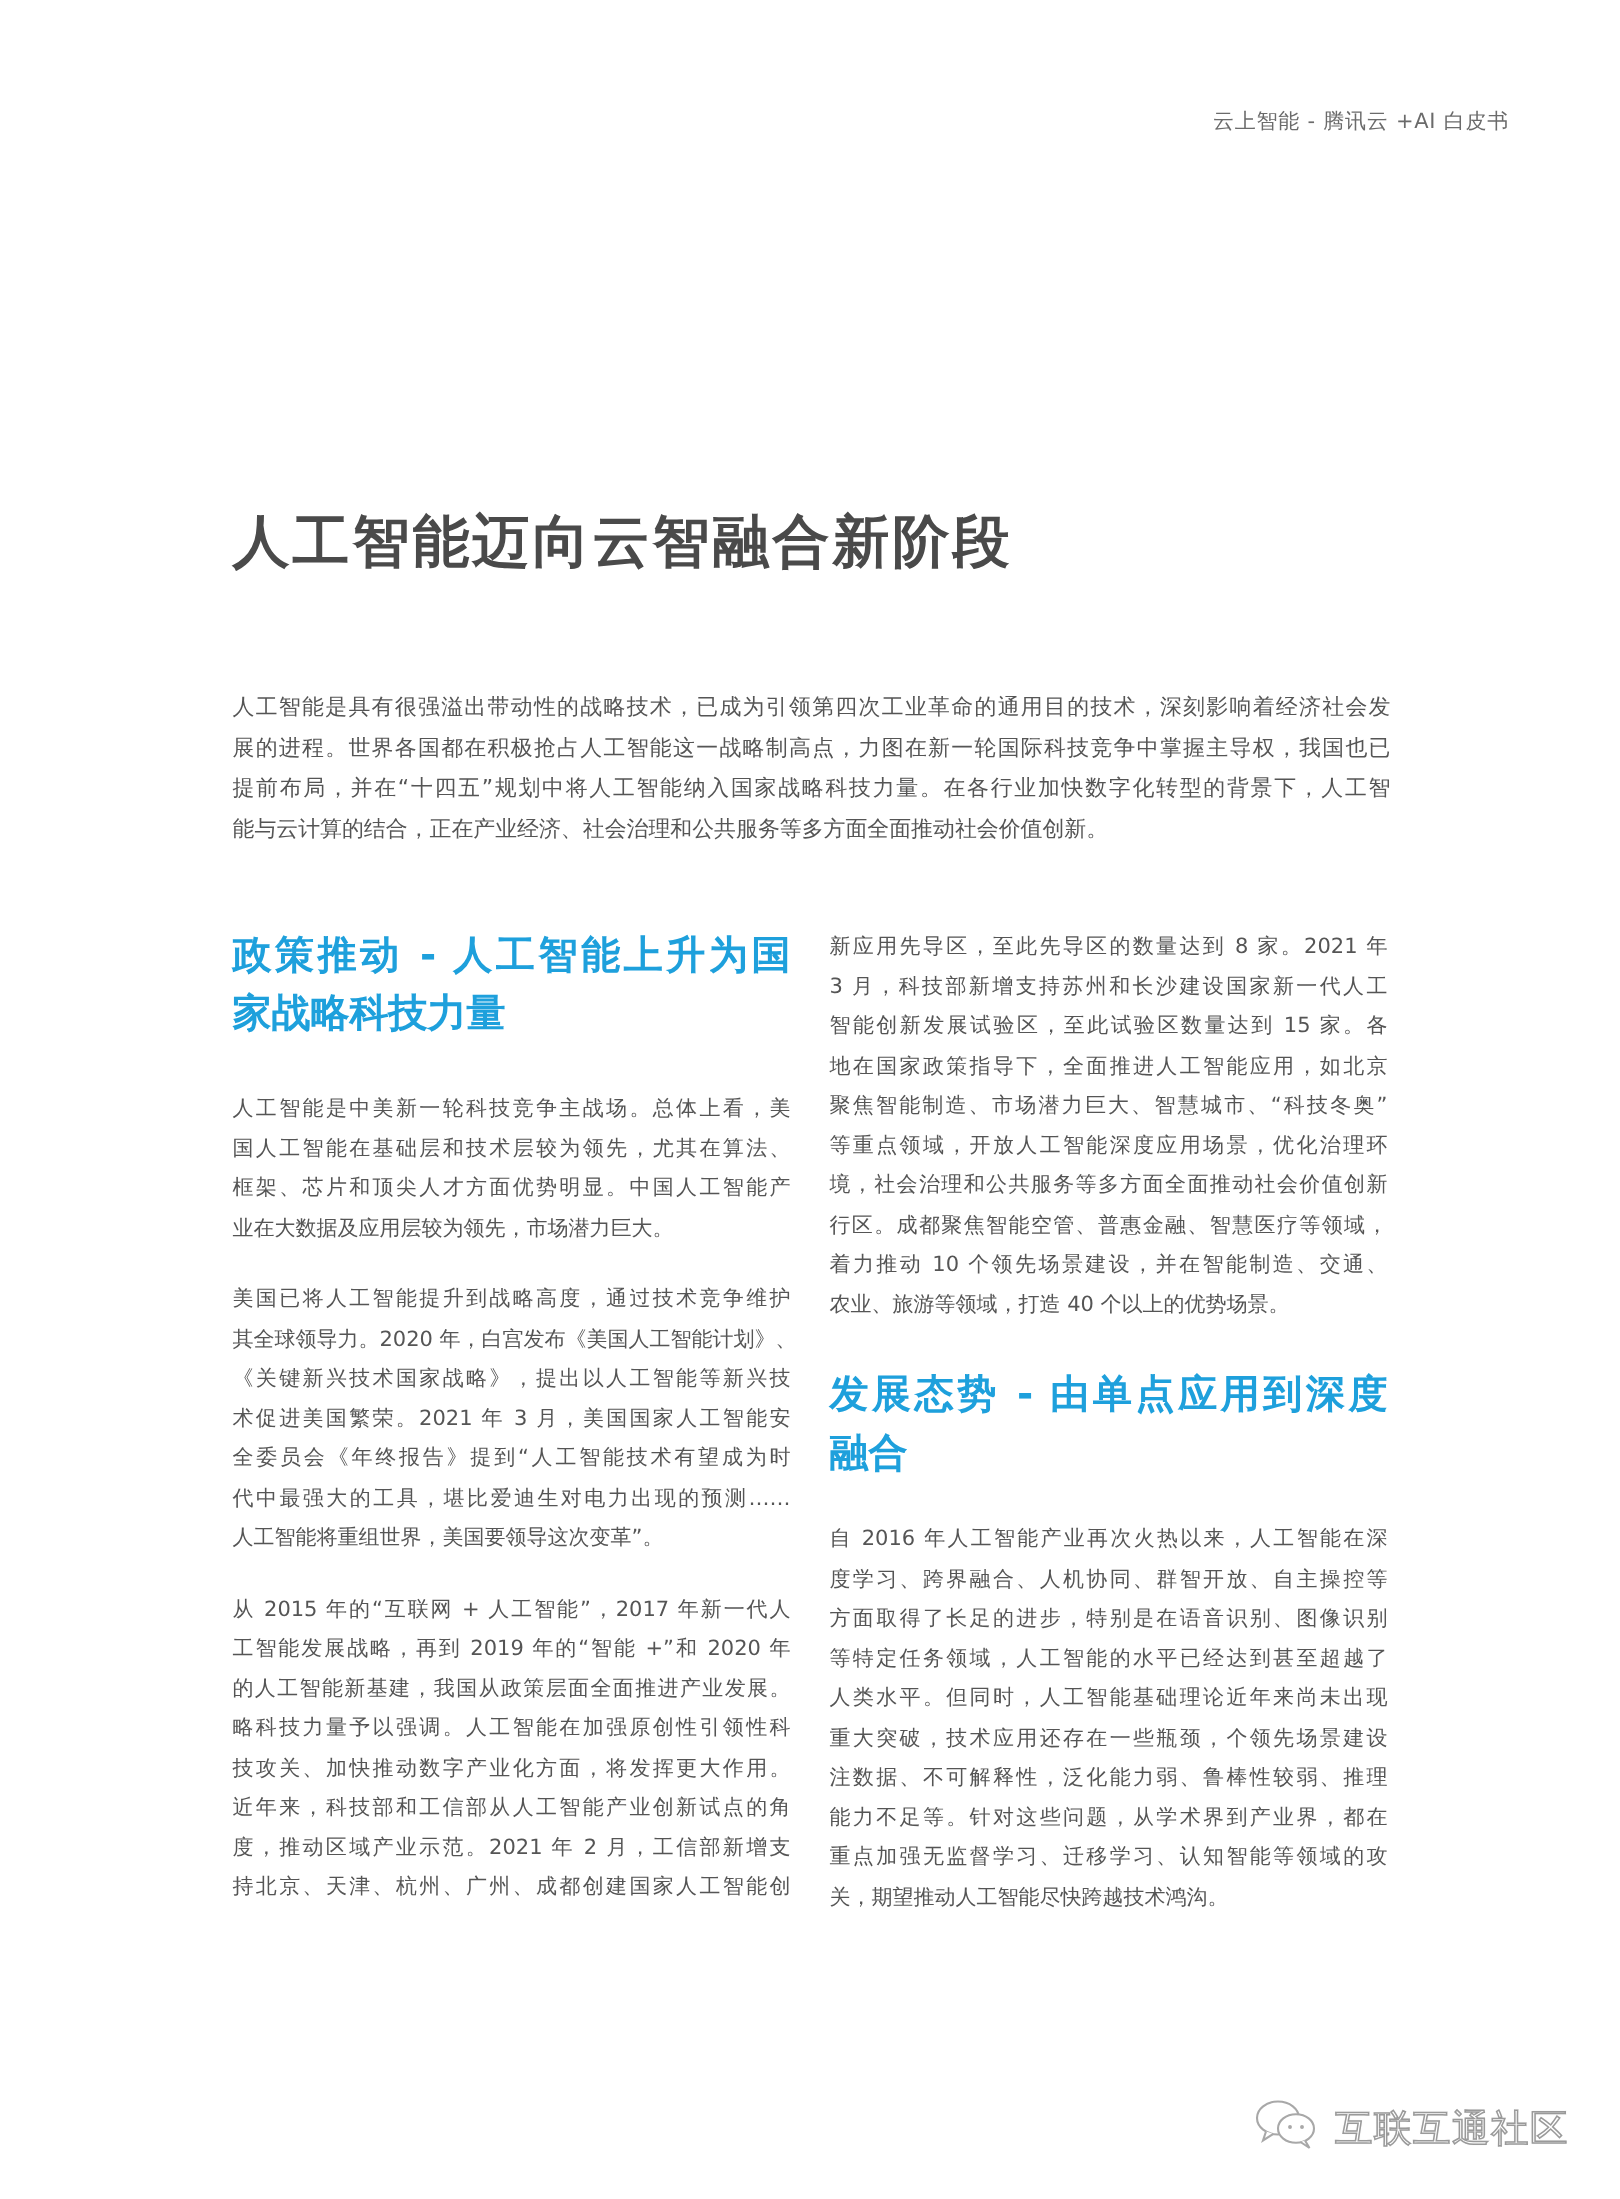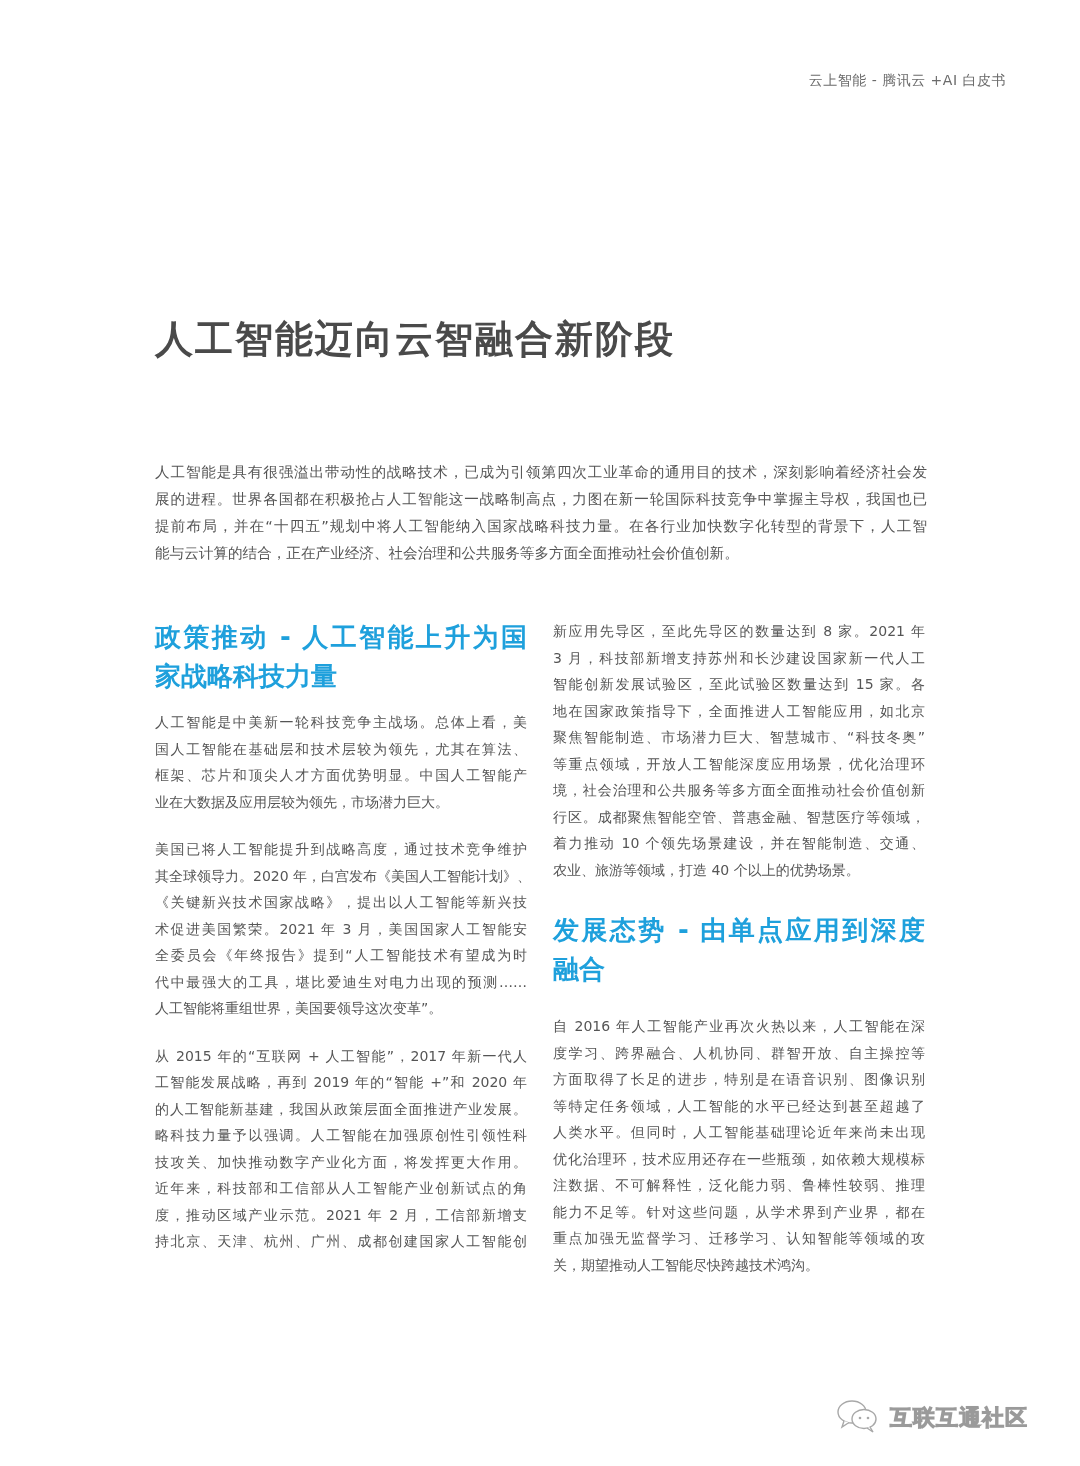--- a/index.html
+++ b/index.html
@@ -6,21 +6,21 @@
     body {
       width: 1080px; height: 1466px; position: relative; overflow: hidden;
       font-family: "DejaVu Sans", "Liberation Sans", sans-serif;
       color: #555555;
     }
     .running-header {
       position: absolute; top: 72px; right: 74px;
       font-size: 14px; color: #6b6b6b; letter-spacing: 0.5px;
     }
     .page-title {
-      position: absolute; left: 155px; top: 314px;
+      position: absolute; left: 155px; top: 336px;
       font-size: 38px; font-weight: bold; color: #4a4a4a; letter-spacing: 2px;
       margin: 0; line-height: 50px;
     }
     .intro {
       position: absolute; left: 155px; top: 458px; width: 772px;
       font-size: 14.6px; line-height: 27px; color: #555555; margin: 0;
     }
     .line { display: block; white-space: nowrap; text-align: justify; text-align-last: justify; }
     .line.last { text-align-last: left; }
     .col { position: absolute; width: 372px; }
@@ -32,24 +32,23 @@
     .section-heading .line { text-align-last: justify; }
     .section-heading .line.last { text-align-last: left; }
     .para {
       font-size: 14px; line-height: 26.5px; color: #555555; margin: 0;
     }
     .watermark {
       position: absolute; left: 836px; top: 1398px; height: 40px;
       display: flex; align-items: center; gap: 10px;
     }
     .watermark-text {
-      font-size: 22px; color: #ffffff; letter-spacing: 1px;
+      font-size: 25px; color: #ffffff; letter-spacing: 1px;
       -webkit-text-stroke: 1px #9a9a9a;
       text-shadow: 0 0 1px #bbb;
-      font-weight: bold;
     }
   </style>
 </head>
 <body>
 
 <div class="running-header">云上智能 - 腾讯云 +AI 白皮书</div>
 
 <h1 class="page-title">人工智能迈向云智融合新阶段</h1>
 
 <p class="intro">
@@ -58,21 +57,21 @@
   <span class="line">提前布局，并在“十四五”规划中将人工智能纳入国家战略科技力量。在各行业加快数字化转型的背景下，人工智</span>
   <span class="line last">能与云计算的结合，正在产业经济、社会治理和公共服务等多方面全面推动社会价值创新。</span>
 </p>
 
 <div class="col col-left">
   <h2 class="section-heading">
     <span class="line">政策推动 - 人工智能上升为国</span>
     <span class="line last">家战略科技力量</span>
   </h2>
 
-  <p class="para" style="margin-top:13px;">
+  <p class="para" style="margin-top:30px;">
     <span class="line">人工智能是中美新一轮科技竞争主战场。总体上看，美</span>
     <span class="line">国人工智能在基础层和技术层较为领先，尤其在算法、</span>
     <span class="line">框架、芯片和顶尖人才方面优势明显。中国人工智能产</span>
     <span class="line last">业在大数据及应用层较为领先，市场潜力巨大。</span>
   </p>
 
   <p class="para" style="margin-top:21px;">
     <span class="line">美国已将人工智能提升到战略高度，通过技术竞争维护</span>
     <span class="line">其全球领导力。2020 年，白宫发布《美国人工智能计划》、</span>
     <span class="line">《关键新兴技术国家战略》，提出以人工智能等新兴技</span>
@@ -112,21 +111,21 @@
     <span class="line">发展态势 - 由单点应用到深度</span>
     <span class="line last">融合</span>
   </h2>
 
   <p class="para" style="margin-top:24px;">
     <span class="line">自 2016 年人工智能产业再次火热以来，人工智能在深</span>
     <span class="line">度学习、跨界融合、人机协同、群智开放、自主操控等</span>
     <span class="line">方面取得了长足的进步，特别是在语音识别、图像识别</span>
     <span class="line">等特定任务领域，人工智能的水平已经达到甚至超越了</span>
     <span class="line">人类水平。但同时，人工智能基础理论近年来尚未出现</span>
-    <span class="line">优化治理环，技术应用还存在一些瓶颈，如依赖大规模标</span>
+    <span class="line">重大突破，技术应用还存在一些瓶颈，个领先场景建设</span>
     <span class="line">注数据、不可解释性，泛化能力弱、鲁棒性较弱、推理</span>
     <span class="line">能力不足等。针对这些问题，从学术界到产业界，都在</span>
     <span class="line">重点加强无监督学习、迁移学习、认知智能等领域的攻</span>
     <span class="line last">关，期望推动人工智能尽快跨越技术鸿沟。</span>
   </p>
 </div>
 
 <div class="watermark">
   <span>
     <svg width="44" height="36" viewBox="0 0 44 36">

